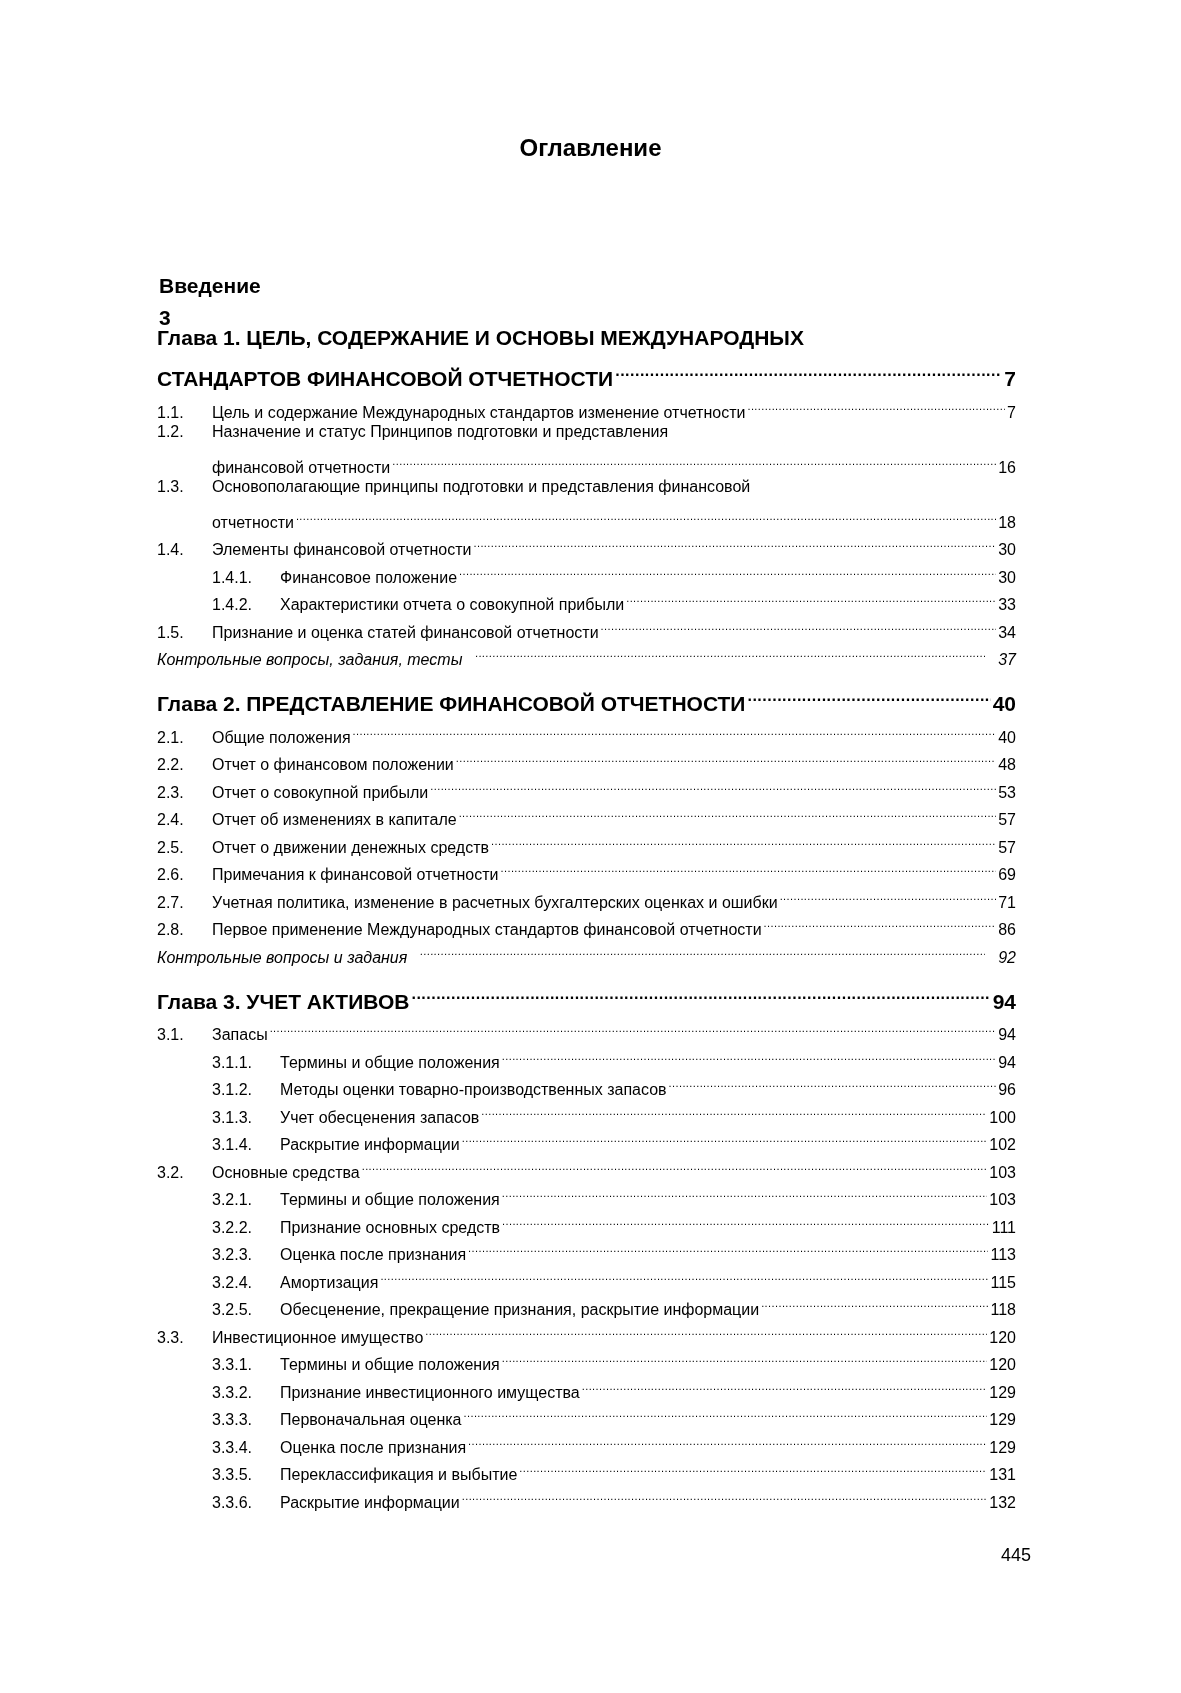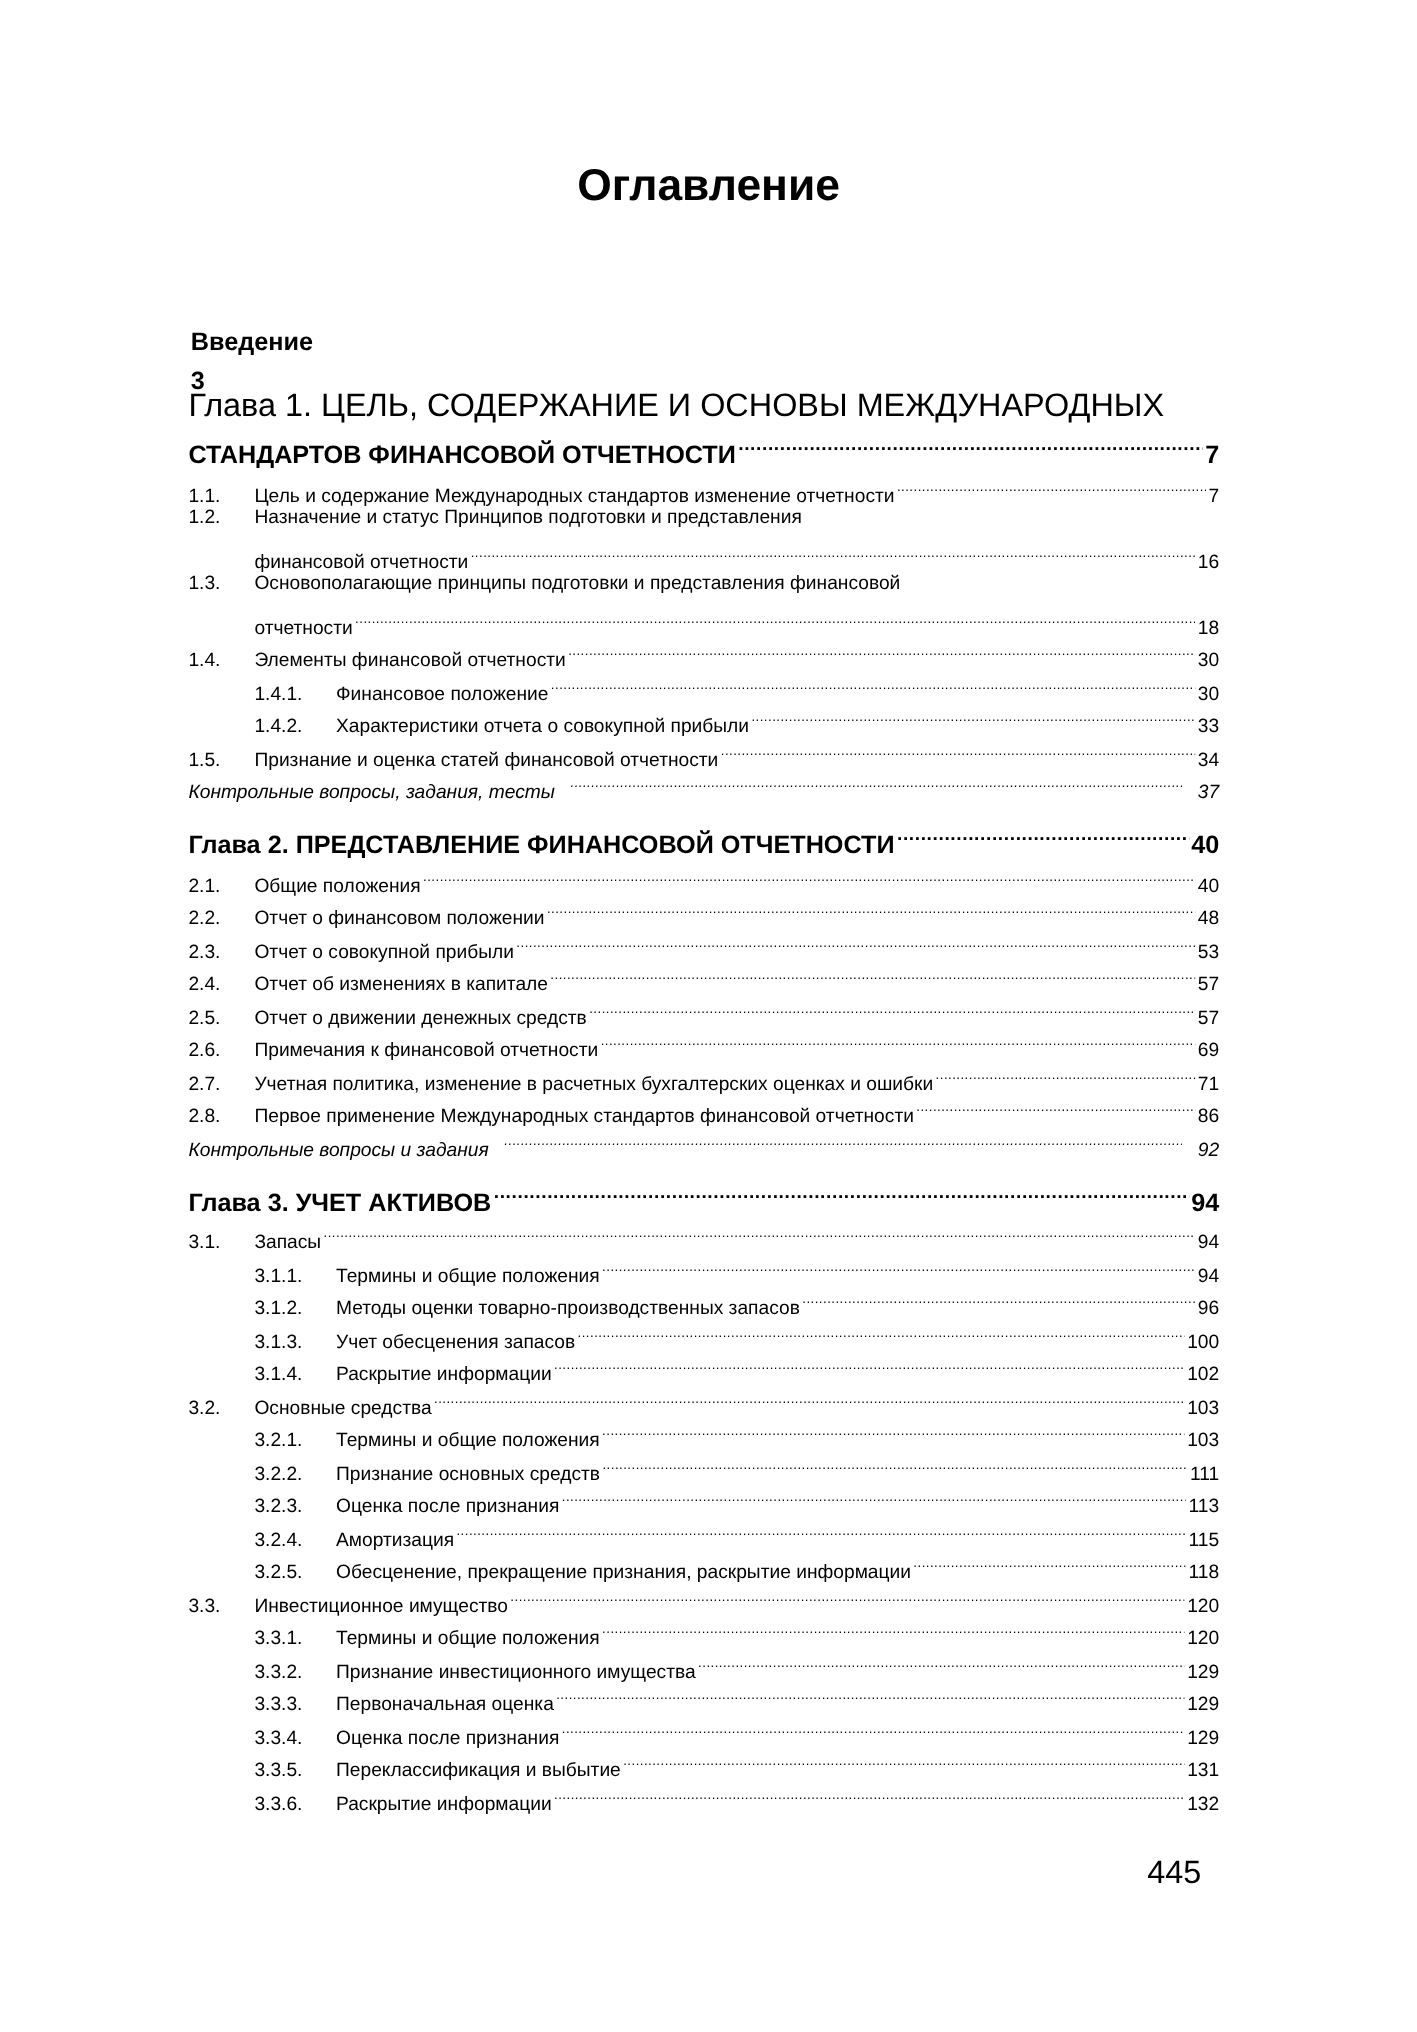--- a/index.html
+++ b/index.html
@@ -1,39 +1,39 @@
 <!DOCTYPE html>
 <html><head>
 <meta charset="utf-8">
 <style>
   html, body { margin: 0; padding: 0; background: #ffffff; }
   body { width: 1181px; height: 1693px; position: relative; overflow: hidden;
          font-family: "Liberation Sans", sans-serif; color: #000; }
   .title { position: absolute; top: 134px; left: 0; width: 1181px; text-align: center;
-           font-weight: bold; font-size: 37px; letter-spacing: 0px; }
+           font-weight: bold; font-size: 24px; letter-spacing: 0px; }
   .toc { position: absolute; left: 157px; width: 859px; top: 270px; }
   .row { display: flex; align-items: baseline; white-space: nowrap; font-size: 16px; height: 27.5px; line-height: 27.5px; }
   .row .num { flex: 0 0 auto; }
   .row .txt { flex: 0 0 auto; }
   .row .dots { flex: 1 1 auto; overflow: hidden; margin: 0 2px; position: relative; height: 27.5px; }
   .row .dots::before { content: "................................................................................................................................................................................................................................................................................................................................................................"; position: absolute; left: 0; bottom: 6px; font-size: 11px; letter-spacing: 0.4px; line-height: 1; }
   .row .page { flex: 0 0 auto; text-align: right; }
   .lvl1 .num { width: 55px; }
   .lvl2 { padding-left: 55px; }
   .lvl2 .num { width: 68px; }
   .cont { padding-left: 55px; justify-content: center; }
   .chapter { font-weight: bold; font-size: 21px; height: 32px; line-height: 32px; }
   .chapter .dots::before { font-size: 16px; bottom: 7px; letter-spacing: 0.5px; }
   .chapter .dots { height: 32px; }
   .italic { font-style: italic; gap: 11px; }
   .gap-intro { margin-bottom: 20px; flex-direction: column; }
   .gap-before-ch { margin-top: 14px; }
   .gap-after-ch { margin-bottom: 4px; }
-  .chap-line1 { font-weight: normal; font-size: 27px; height: 32px; line-height: 32px; white-space: nowrap; }
-  .pagenum { position: absolute; right: 180px; top: 1545px; font-size: 27px; }
+  .chap-line1 { font-weight: bold; font-size: 21px; height: 32px; line-height: 32px; white-space: nowrap; }
+  .pagenum { position: absolute; right: 150px; top: 1545px; font-size: 18px; }
 </style>
 </head>
 <body>
 
 <div class="title">Оглавление</div>
 
 <div class="toc" id="toc">
   <div class="row chapter gap-intro">
     <span class="txt">Введение</span>
     <span class="dots"></span>

